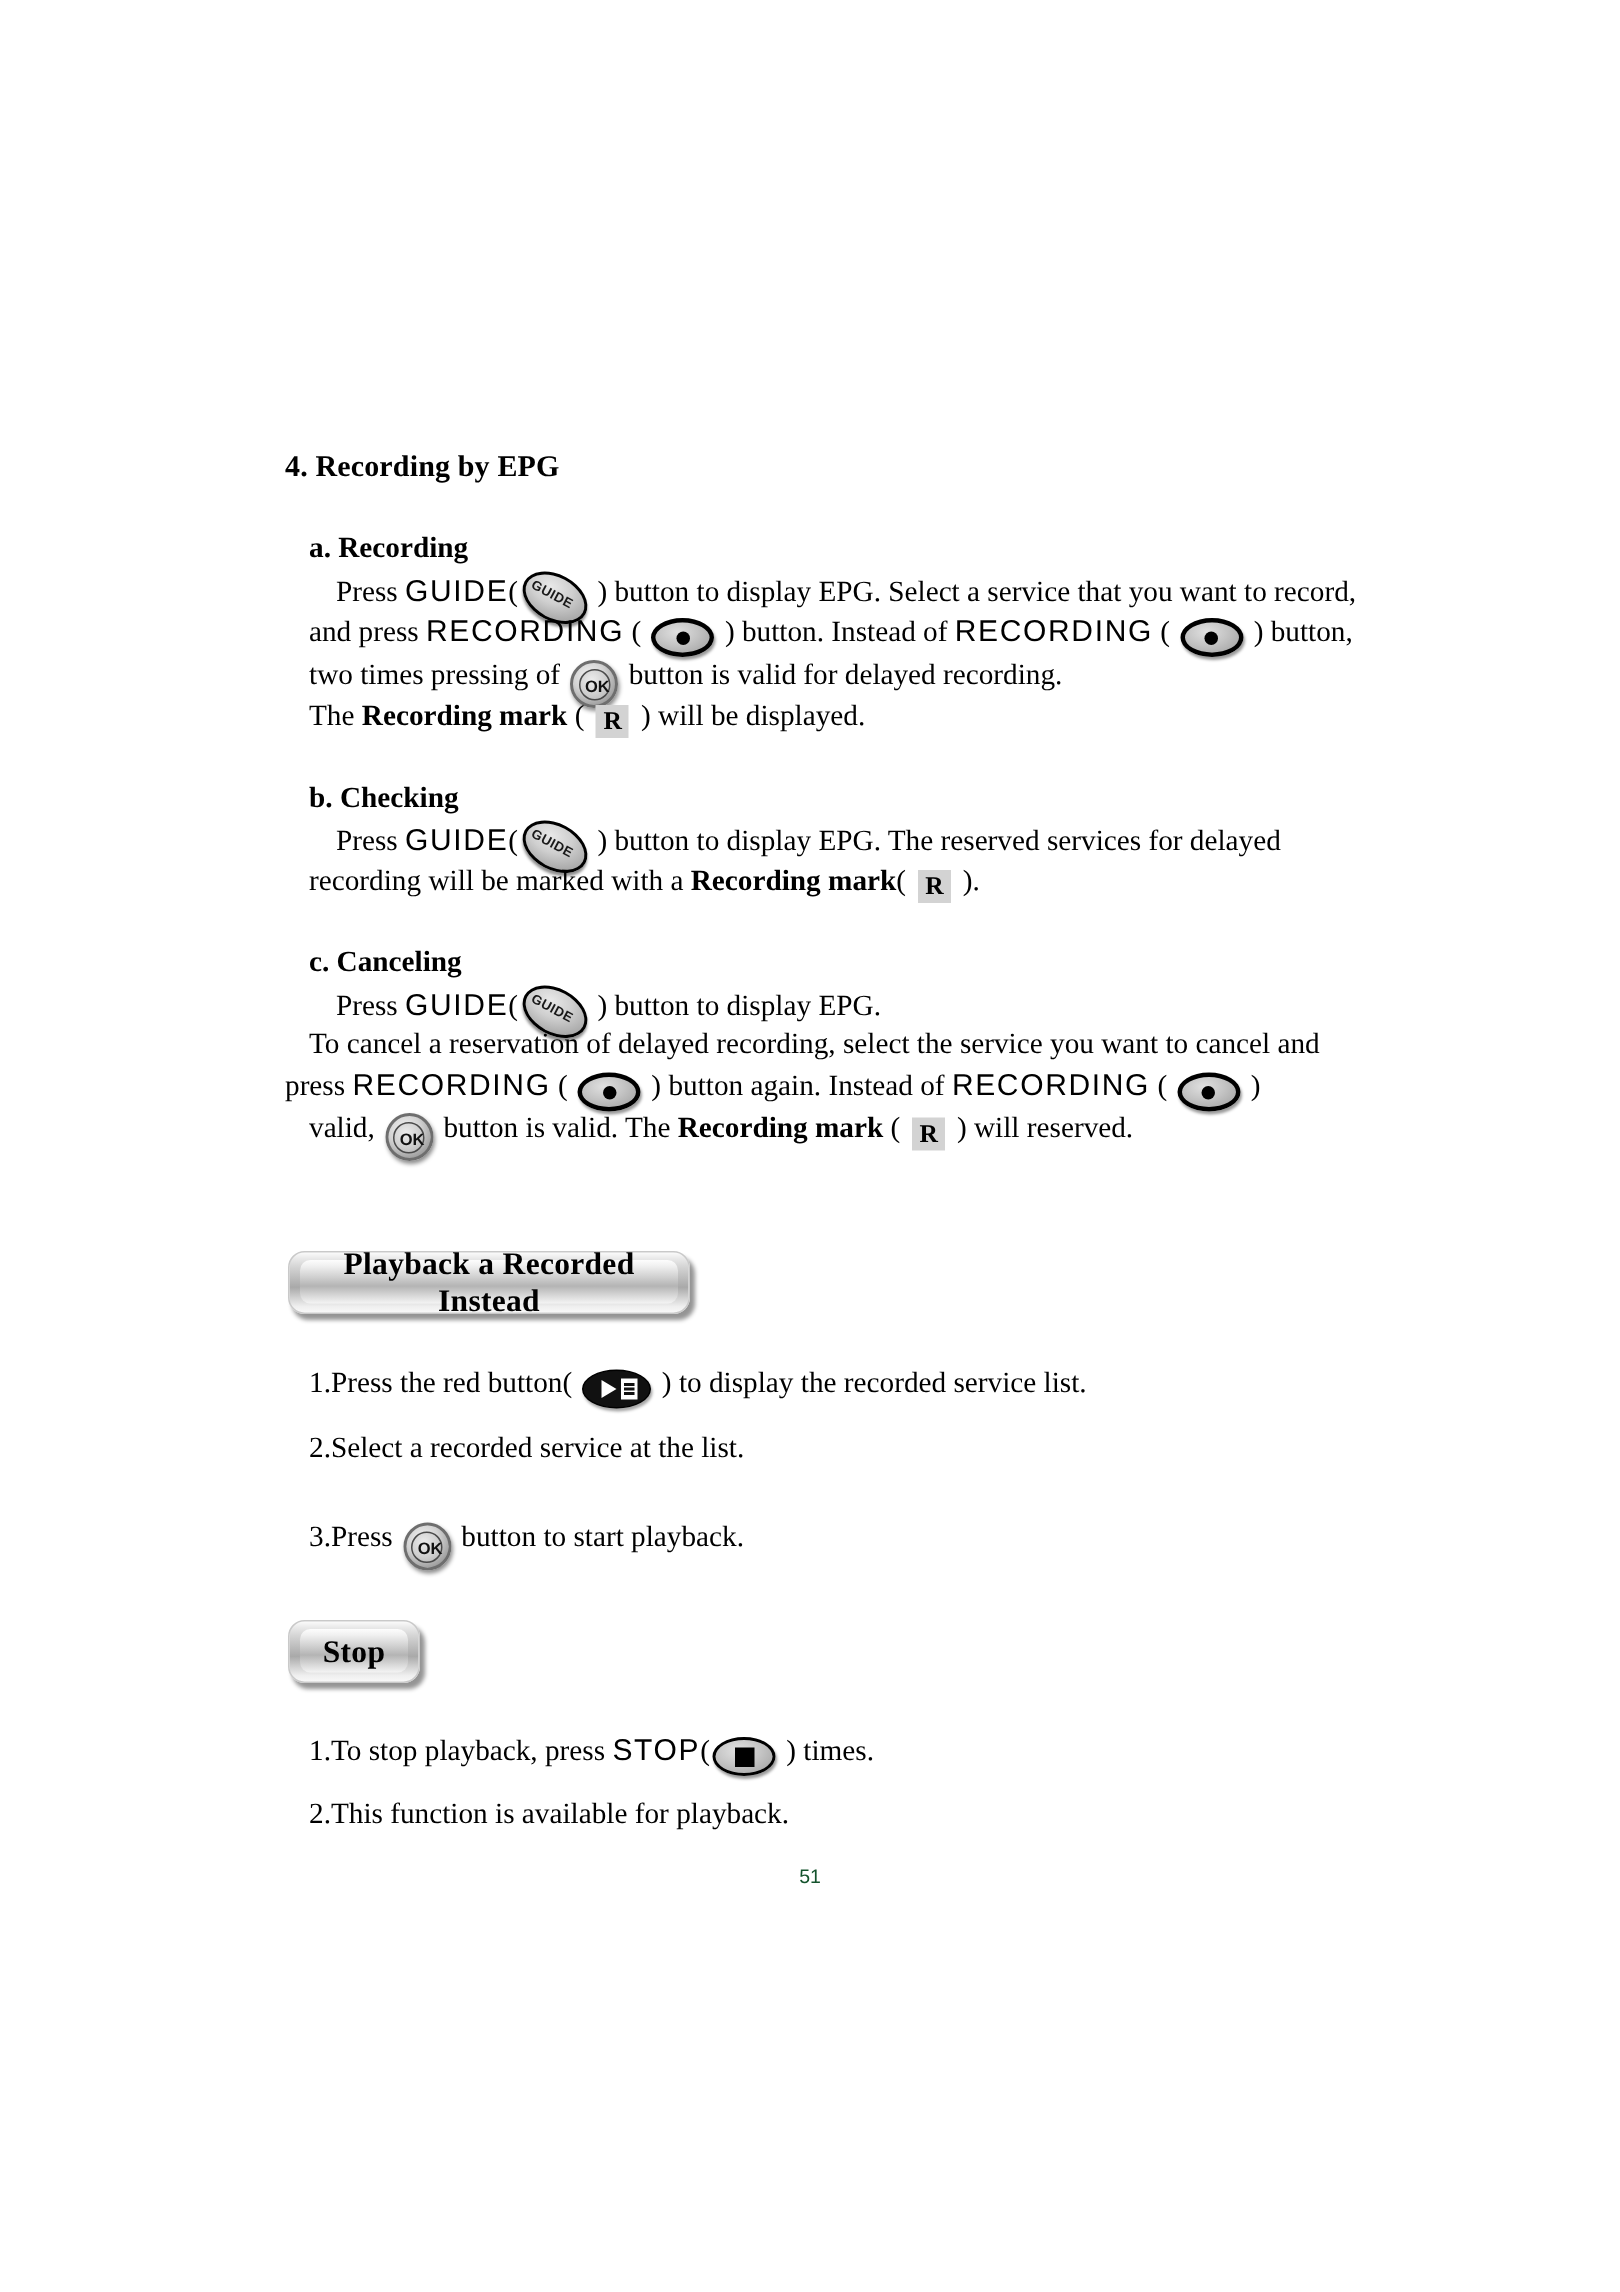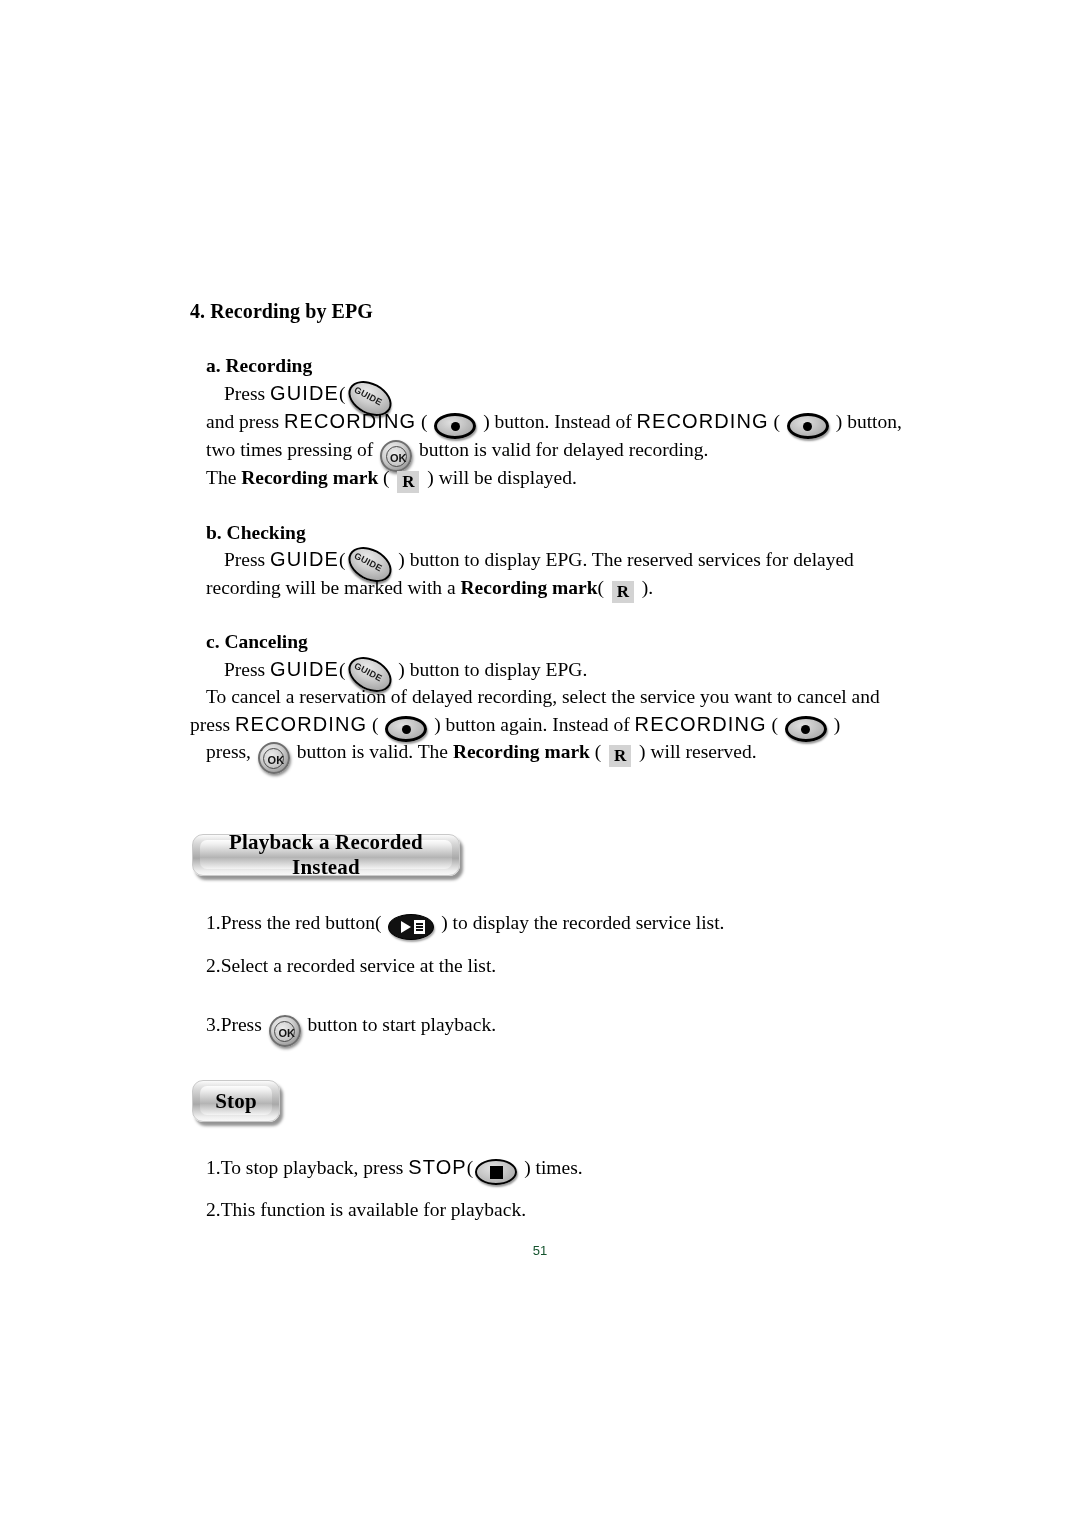--- a/index.html
+++ b/index.html
@@ -270,21 +270,21 @@
 </head>
 <body>
 
 <div class="page">
 
   <div class="section-title" style="left:190px; top:300px;">4. Recording by EPG</div>
 
   <div class="sub-title" style="left:206px; top:355px;">a. Recording</div>
 
   <div class="line" style="left:224px; top:383px;">
-    <span>Press </span><span class="keyname">GUIDE</span><span>(</span><span class="btn btn-guide"><span class="ell"></span><span class="lbl">GUIDE</span></span>
+    <span>Press </span><span class="keyname">GUIDE</span><span>(</span><span class="btn btn-guide"><span class="ell"></span><span class="lbl">GUIDE</span></span><span> ) button to display EPG. Select a service that you want to record,</span>
   </div>
 
   <div class="line" style="left:206px; top:411px;">
     <span>and press </span><span class="keyname">RECORDING</span><span> ( </span><span class="btn btn-rec"><span class="dot"></span></span><span> ) button. Instead of </span><span class="keyname">RECORDING</span><span> ( </span><span class="btn btn-rec"><span class="dot"></span></span><span> ) button,</span>
   </div>
 
   <div class="line" style="left:206px; top:440px;">
     <span>two times pressing of </span><span class="btn btn-ok"><span class="inner"></span><span class="lbl">OK</span></span><span> button is valid for delayed recording.</span>
   </div>
 
@@ -308,21 +308,21 @@
     <span>Press </span><span class="keyname">GUIDE</span><span>(</span><span class="btn btn-guide"><span class="ell"></span><span class="lbl">GUIDE</span></span><span> ) button to display EPG.</span>
   </div>
 
   <div class="line" style="left:206px; top:687px;">To cancel a reservation of delayed recording, select the service you want to cancel and</div>
 
   <div class="line" style="left:190px; top:714px;">
     <span>press </span><span class="keyname">RECORDING</span><span> ( </span><span class="btn btn-rec"><span class="dot"></span></span><span> ) button again. Instead of </span><span class="keyname">RECORDING</span><span> ( </span><span class="btn btn-rec"><span class="dot"></span></span><span> )</span>
   </div>
 
   <div class="line" style="left:206px; top:742px;">
-    <span>press, </span><span class="btn btn-ok"><span class="inner"></span><span class="lbl">OK</span></span><span> button is valid. The </span><b>Recording mark</b><span> ( </span><span class="btn btn-rmark">R</span><span> ) will reserved.</span>
+    <span>valid, </span><span class="btn btn-ok"><span class="inner"></span><span class="lbl">OK</span></span><span> button is valid. The </span><b>Recording mark</b><span> ( </span><span class="btn btn-rmark">R</span><span> ) will reserved.</span>
   </div>
 
   <div class="banner" style="left:192px; top:834px; width:268px; height:42px;">
     <div class="inner-bar"></div>
     <div class="banner-text">Playback a Recorded Instead</div>
   </div>
 
   <div class="line" style="left:206px; top:913px;">
     <span>1.Press the red button( </span><span class="btn btn-red"><span class="tri"></span><span class="doc">
           <i class="l1"></i>

